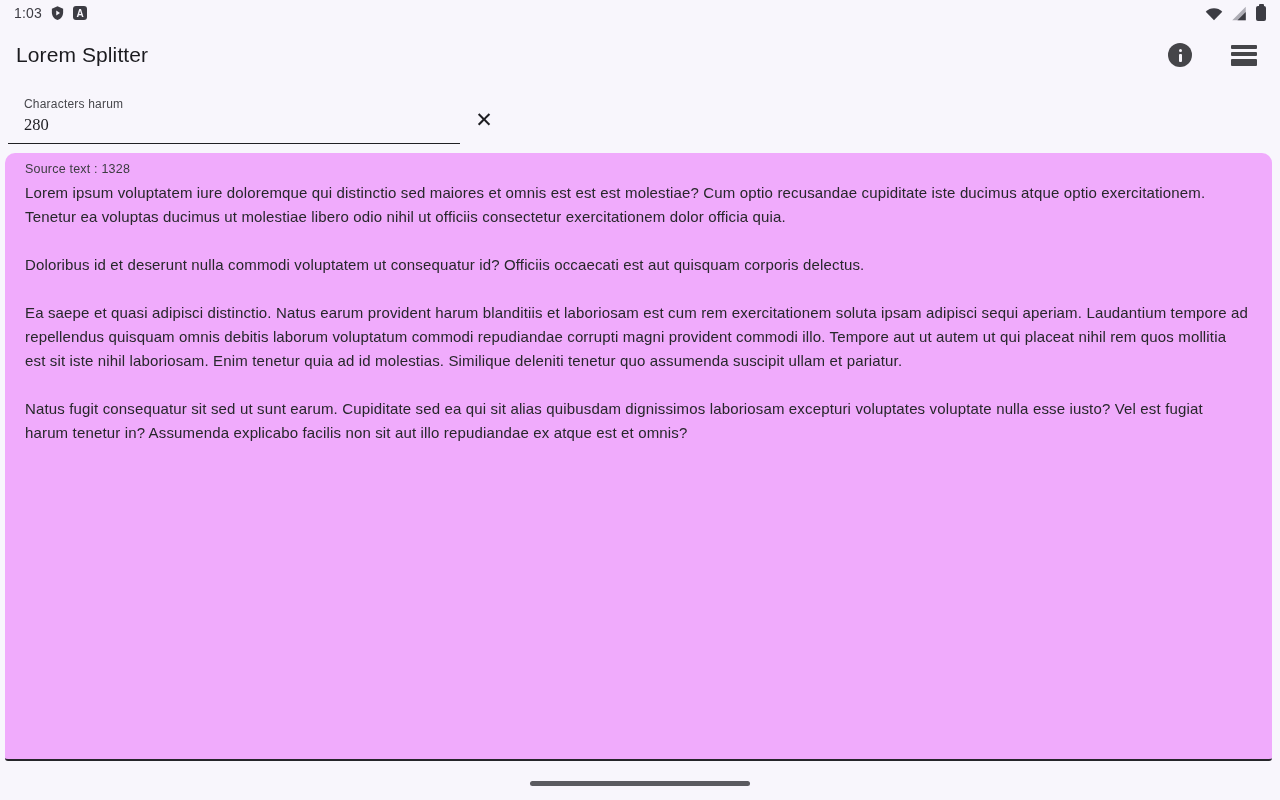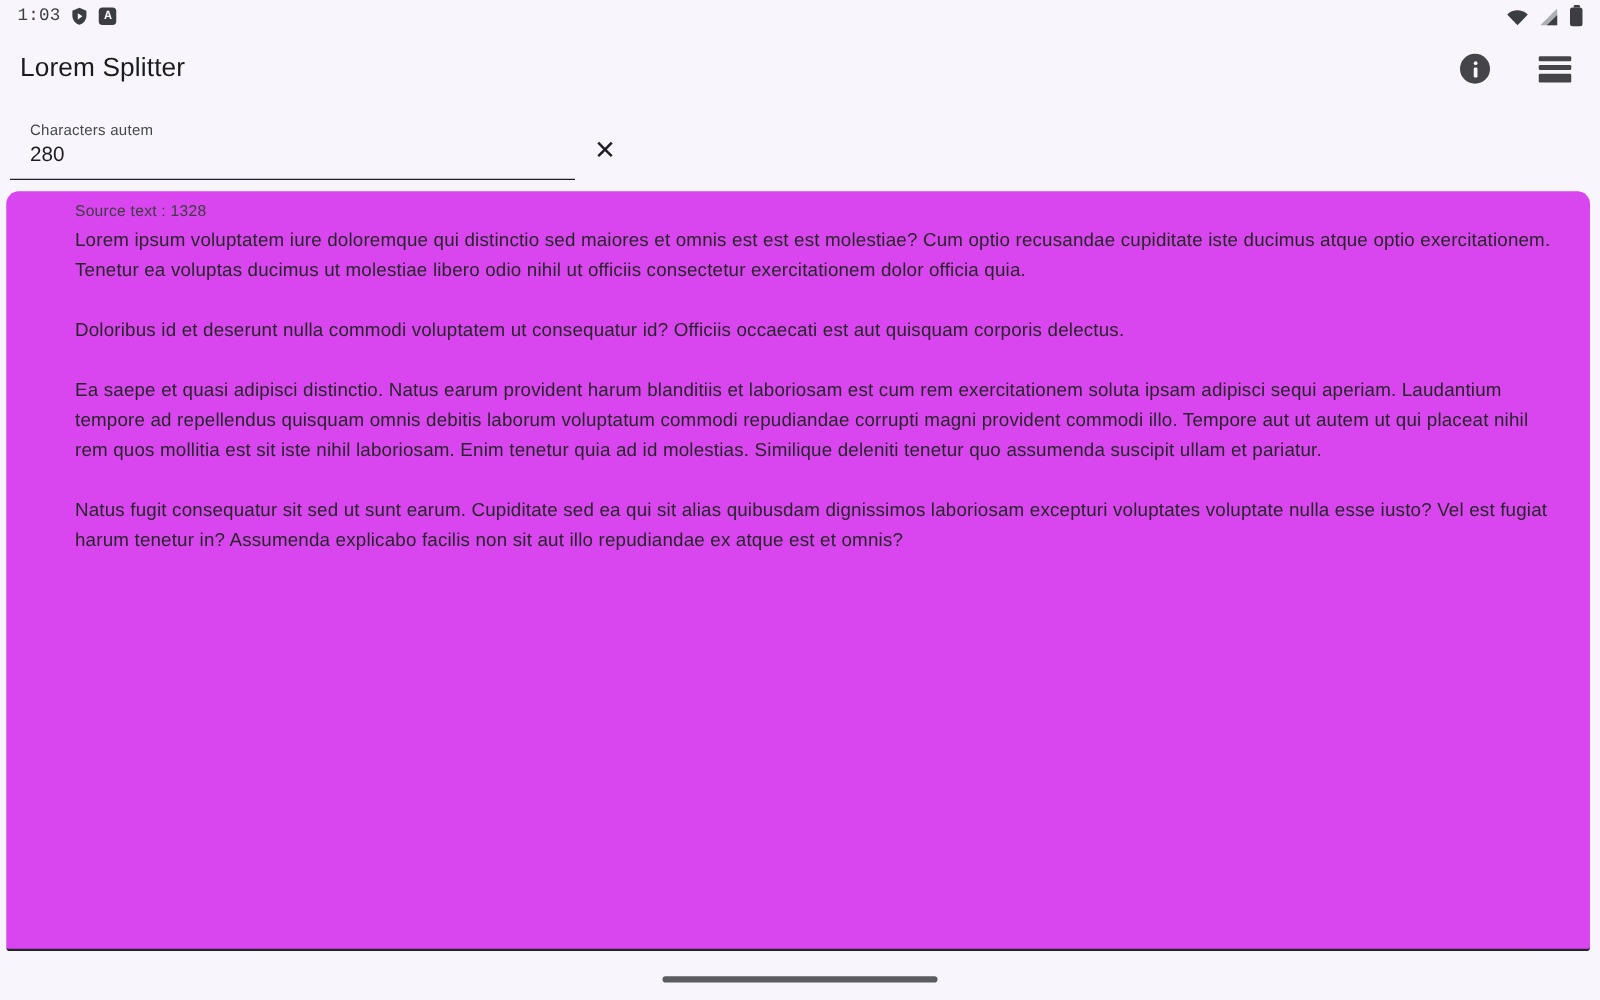--- a/index.html
+++ b/index.html
@@ -10,21 +10,20 @@
     background: #F8F6FC;
     overflow: hidden;
     color: #1F1F23;
   }
 
   
   .status-bar {
     position: absolute; top: 0; left: 0; right: 0; height: 26px;
     display: flex; align-items: center; justify-content: space-between;
     padding: 0 14px;
-    font-family: Liberation Mono, monospace;
   }
   .status-left, .status-right { display: flex; align-items: center; gap: 8px; }
   .status-time { font-size: 14px; color: #3C3C43; letter-spacing: 0.2px; }
   .sb-icon { display: inline-flex; align-items: center; justify-content: center; }
   .a-badge {
     width: 14px; height: 14px; background: #3C3C43; color: #F8F6FC;
     font-size: 10px; font-weight: bold; border-radius: 3px;
     display: inline-flex; align-items: center; justify-content: center;
   }
   .battery {
@@ -64,35 +63,35 @@
   .hamburger { display: flex; flex-direction: column; gap: 3px; width: 26px; }
   .hamburger span { display: block; height: 4px; background: #454549; border-radius: 1px; }
   .hamburger span:last-child { height: 7px; }
 
   
   .count-field {
     position: absolute; top: 90px; left: 8px; width: 452px; height: 54px;
     border-bottom: 1.6px solid #202024; cursor: text;
   }
   .count-label { position: absolute; top: 7px; left: 16px; font-size: 12px; color: #47474C; letter-spacing: 0.2px; }
-  .count-value { position: absolute; top: 25px; left: 16px; font-size: 16.5px; color: #1D1D21; }
+  .count-value { position: absolute; top: 25px; left: 16px; font-size: 16.5px; color: #1D1D21; font-family: Liberation Serif, serif; }
   .clear-btn {
     position: absolute; top: 104px; left: 468px; width: 32px; height: 32px;
     border: none; background: transparent; cursor: pointer;
     font-size: 21px; color: #1D1D21; line-height: 32px; text-align: center;
     font-family: "DejaVu Sans", sans-serif;
   }
 
   
   .source-panel {
     position: absolute; top: 153px; left: 5px; width: 1267px; height: 608px;
-    background: #d946ef;
+    background: #f0abfc;
     border-radius: 10px 10px 3px 3px;
     border-bottom: 2.5px solid #26262A;
-    overflow: hidden; cursor: text; padding-left: 35px;
+    overflow: hidden; cursor: text;
   }
   .source-label {
     padding: 9px 20px 0 20px; font-size: 12.5px; color: #3C3C41; letter-spacing: 0.2px;
   }
   .source-body {
     padding: 5px 24px 0 20px; font-size: 15px; line-height: 24px;
     color: #27272B; letter-spacing: 0.15px;
   }
   .source-body p { margin: 0 0 24px 0; }
 
@@ -146,21 +145,21 @@
       <span class="hamburger">
         <span></span>
           <span></span>
           <span></span>
       </span>
     </button>
   </div>
 </div>
 
 <div class="count-field">
-  <span class="count-label">Characters autem</span>
+  <span class="count-label">Characters harum</span>
   <span class="count-value">280</span>
 </div>
 <button class="clear-btn">✕</button>
 
 <div class="source-panel">
   <div class="source-label">Source text : 1328</div>
   <div class="source-body">
     <p>Lorem ipsum voluptatem iure doloremque qui distinctio sed maiores et omnis est est est molestiae? Cum optio recusandae cupiditate iste ducimus atque optio exercitationem. Tenetur ea voluptas ducimus ut molestiae libero odio nihil ut officiis consectetur exercitationem dolor officia quia.</p>
     <p>Doloribus id et deserunt nulla commodi voluptatem ut consequatur id? Officiis occaecati est aut quisquam corporis delectus.</p>
     <p>Ea saepe et quasi adipisci distinctio. Natus earum provident harum blanditiis et laboriosam est cum rem exercitationem soluta ipsam adipisci sequi aperiam. Laudantium tempore ad repellendus quisquam omnis debitis laborum voluptatum commodi repudiandae corrupti magni provident commodi illo. Tempore aut ut autem ut qui placeat nihil rem quos mollitia est sit iste nihil laboriosam. Enim tenetur quia ad id molestias. Similique deleniti tenetur quo assumenda suscipit ullam et pariatur.</p>

